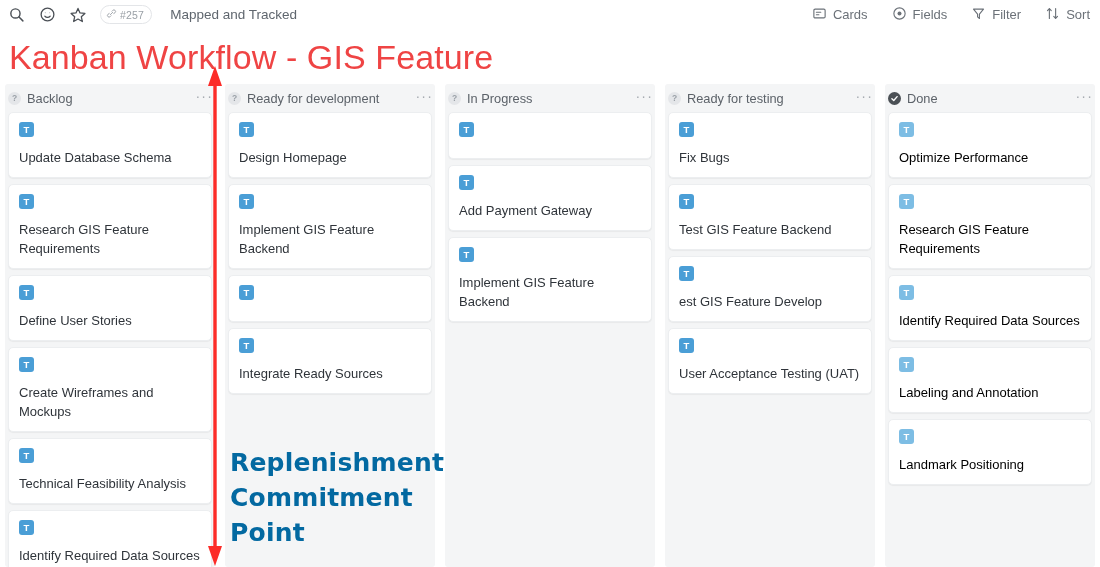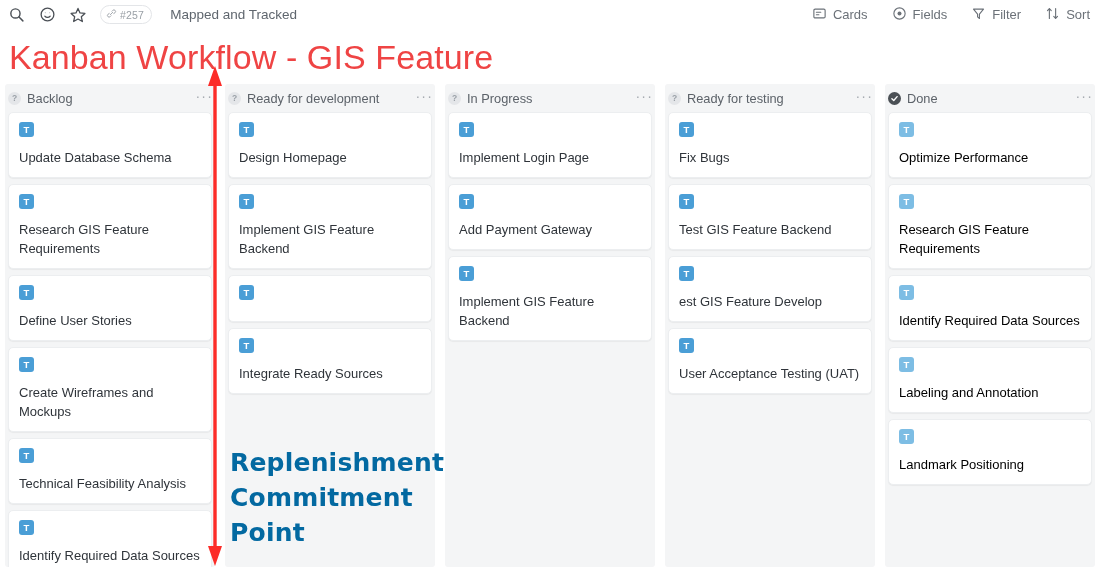--- a/index.html
+++ b/index.html
@@ -239,21 +239,20 @@
       <div class="column">
         <div class="col-inner"></div>
         <div class="col-head">
           <span class="col-status-icon unknown">?</span>
           <span class="col-title">In Progress</span>
           <span class="col-menu">···</span>
         </div>
         <div class="col-cards">
           <div class="card">
             <div class="card-badge">T</div>
-            <div class="card-title">Implement Login Page</div>
           </div>
           <div class="card">
             <div class="card-badge">T</div>
             <div class="card-title">Add Payment Gateway</div>
           </div>
           <div class="card">
             <div class="card-badge">T</div>
             <div class="card-title">Implement GIS Feature Backend</div>
           </div>
         </div>

